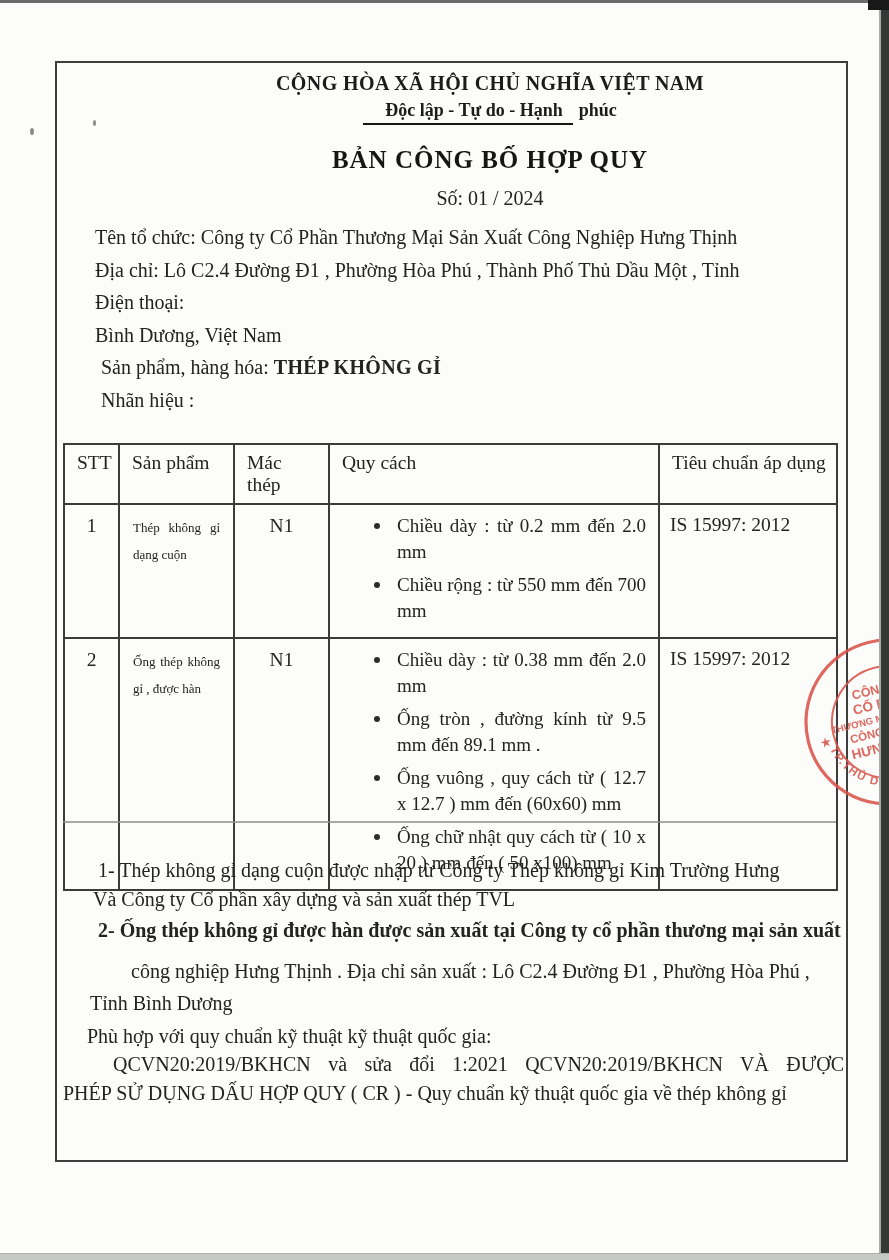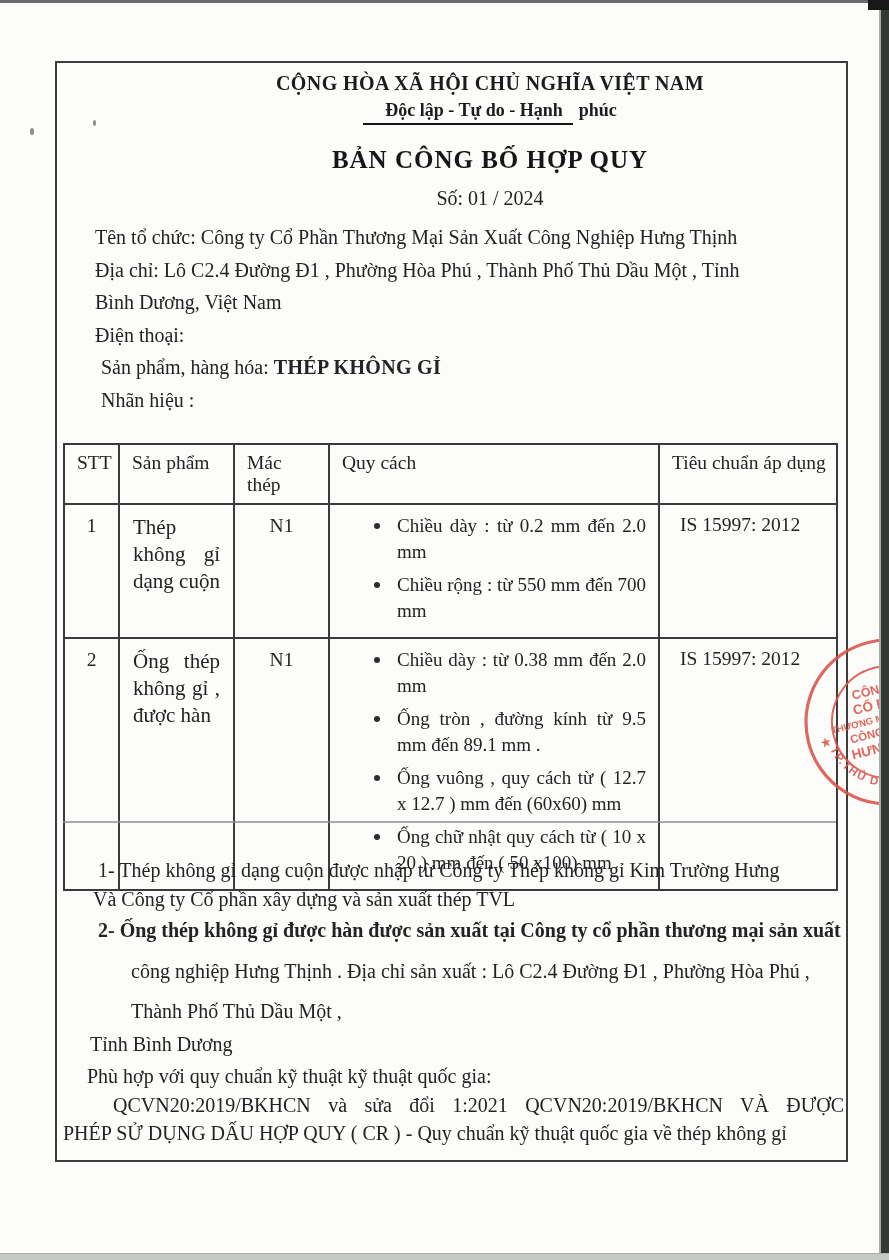--- a/index.html
+++ b/index.html
@@ -37,24 +37,24 @@
   .info div { white-space:nowrap; }
   .indent-sm { margin-left:6px; }
   .product-value { font-weight:bold; letter-spacing:.3px; }
 
   
   table.spec { position:absolute; left:63px; top:443px; width:773px; border-collapse:collapse; table-layout:fixed; z-index:2; }
   table.spec th, table.spec td { border:2px solid #3b3b3b; vertical-align:top; }
   table.spec th { font-weight:normal; font-size:19.5px; text-align:left; padding:7px 10px 7px 12px; height:40px; }
   table.spec th.c, table.spec td.c { text-align:center; }
   td.stt  { font-size:19.5px; padding-top:10px; }
-  td.prod { font-size:21px; padding:9px 13px; text-align:justify; line-height:27px; }
+  td.prod { font-size:13px; padding:9px 13px; text-align:justify; line-height:27px; }
   td.grade{ font-size:19.5px; padding-top:10px; }
   td.specs{ padding:8px 12px 6px 12px; }
-  td.std  { font-size:19.5px; padding:9px 6px 9px 20px; }
+  td.std  { font-size:19.5px; padding:9px 6px 9px 10px; }
   td.specs ul { list-style:none; padding-left:30px; }
   td.specs li { position:relative; padding-left:25px; font-size:19px; line-height:26px;
                 margin-bottom:7px; text-align:justify; }
   td.specs li::before { content:""; position:absolute; left:2px; top:10px; width:6px; height:6px;
                         border-radius:50%; background:#2d2d2d; }
   .row1-cells td { height:102px; }
   .table-shadow-line { left:63px; top:821px; width:773px; height:2px; background:#8e8e8e; opacity:.75; z-index:2; }
 
   
   .notes { left:63px; top:856px; width:781px; font-size:20px; line-height:28.5px; z-index:2; }
@@ -78,22 +78,22 @@
 <div class="abs frame"></div>
 
 <div class="abs center-line national-title">CỘNG HÒA XÃ HỘI CHỦ NGHĨA VIỆT NAM</div>
 <div class="abs center-line motto"><span class="motto-underline">Độc lập - Tự do - Hạnh</span><span class="motto-tail">phúc</span></div>
 <div class="abs center-line doc-title">BẢN CÔNG BỐ HỢP QUY</div>
 <div class="abs center-line doc-number">Số: 01 / 2024</div>
 
 <div class="abs info">
   <div>Tên tổ chức: Công ty Cổ Phần Thương Mại Sản Xuất Công Nghiệp Hưng Thịnh</div>
   <div>Địa chỉ: Lô C2.4 Đường Đ1 , Phường Hòa Phú , Thành Phố Thủ Dầu Một , Tỉnh</div>
+  <div>Điện thoại:</div>
   <div>Bình Dương, Việt Nam</div>
-  <div>Điện thoại:</div>
   <div class="indent-sm"><span>Sản phẩm, hàng hóa: </span><span class="product-value">THÉP KHÔNG GỈ</span></div>
   <div class="indent-sm">Nhãn hiệu :</div>
 </div>
 
 <table class="spec">
   <colgroup>
     <col style="width:55px">
       <col style="width:115px">
       <col style="width:95px">
       <col style="width:330px">
@@ -137,21 +137,20 @@
     </tr>
   </tbody>
 </table>
 <div class="abs table-shadow-line"></div>
 
 <div class="abs notes">
   <div class="ml35">1-  Thép không gỉ dạng cuộn được nhập từ Công ty Thép không gỉ Kim Trường Hưng</div>
   <div class="ml30">Và Công ty Cổ phần xây dựng và sản xuất thép TVL</div>
   <div class="ml35 mt3">2-  Ống thép không gỉ được hàn được sản xuất tại Công ty cổ phần thương mại sản xuất</div>
   <div class="ml68">công nghiệp Hưng Thịnh . Địa chỉ sản xuất : Lô C2.4 Đường Đ1 , Phường Hòa Phú ,</div>
-  <div class="ml68">Thành Phố Thủ Dầu Một ,</div>
   <div class="ml27 mt4">Tỉnh Bình Dương</div>
   <div class="ml24 mt4">Phù hợp với quy chuẩn kỹ thuật kỹ thuật quốc gia:</div>
   <div class="ml50 spread">QCVN20:2019/BKHCN và sửa đổi 1:2021 QCVN20:2019/BKHCN VÀ ĐƯỢC</div>
   <div>PHÉP SỬ DỤNG DẤU HỢP QUY ( CR ) -  Quy chuẩn kỹ thuật quốc gia về thép không gỉ</div>
 </div>
 
 <svg class="abs stamp" viewBox="-90 -90 180 180">
   <defs>
     <path id="arcUp" d="M 0,64 A 64 64 0 1 1 -0.02,64"></path>
     <path id="arcDown" d="M -64,0 A 64 64 0 1 0 -64,-0.02"></path>

